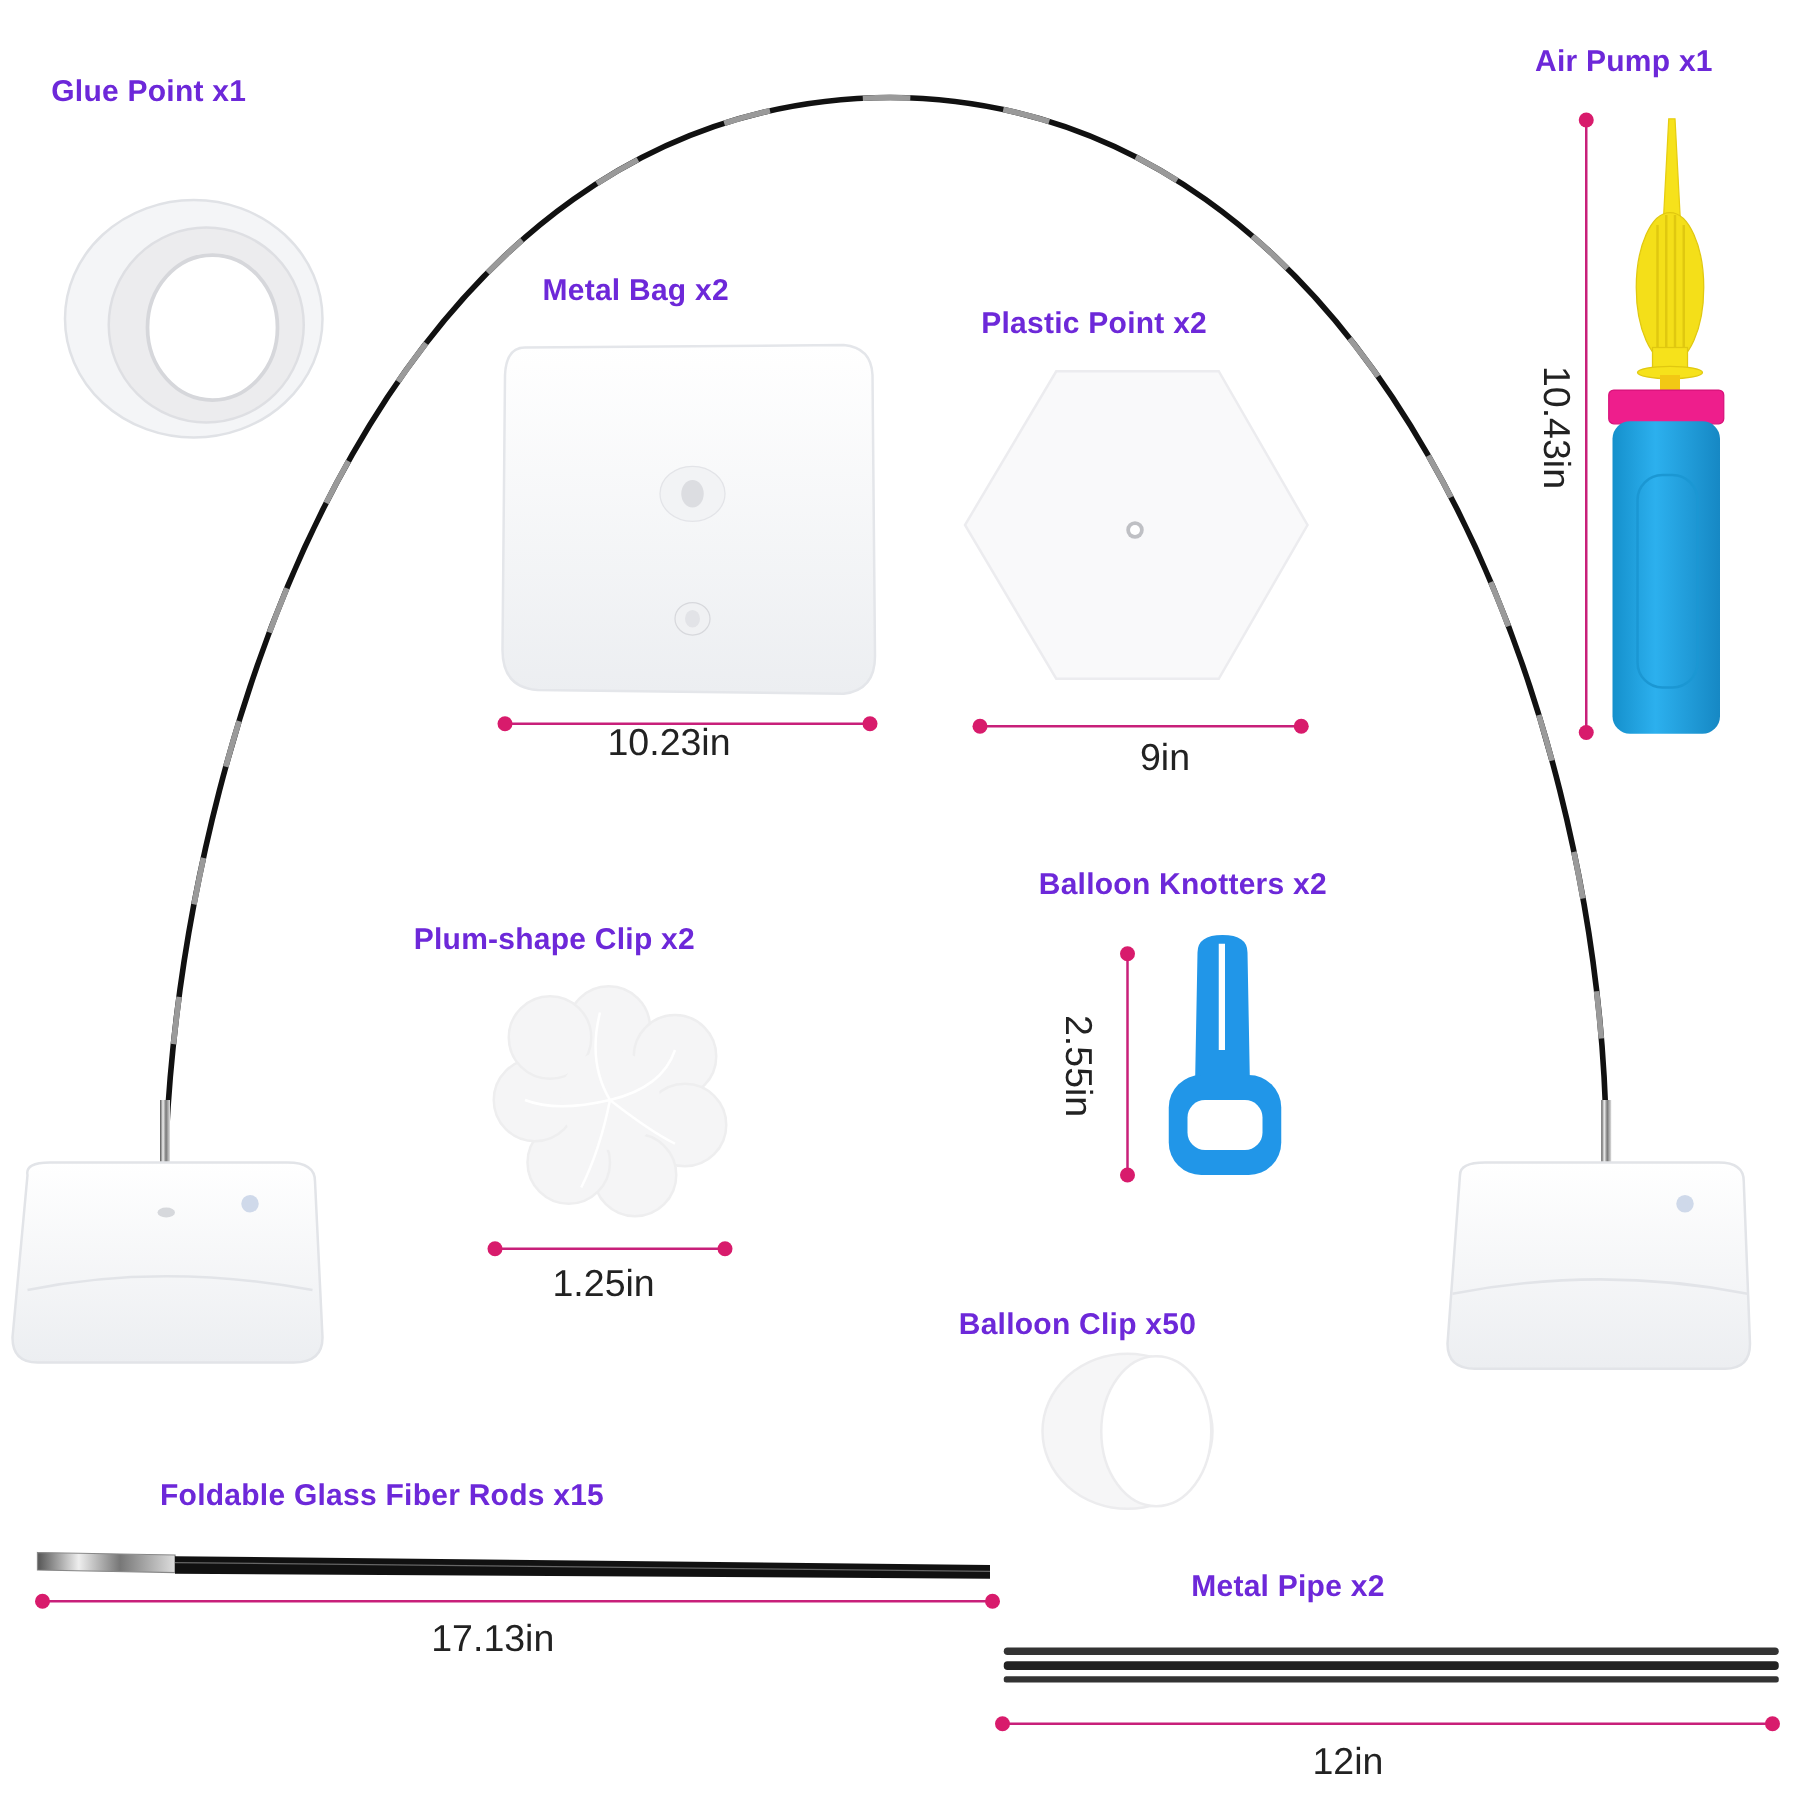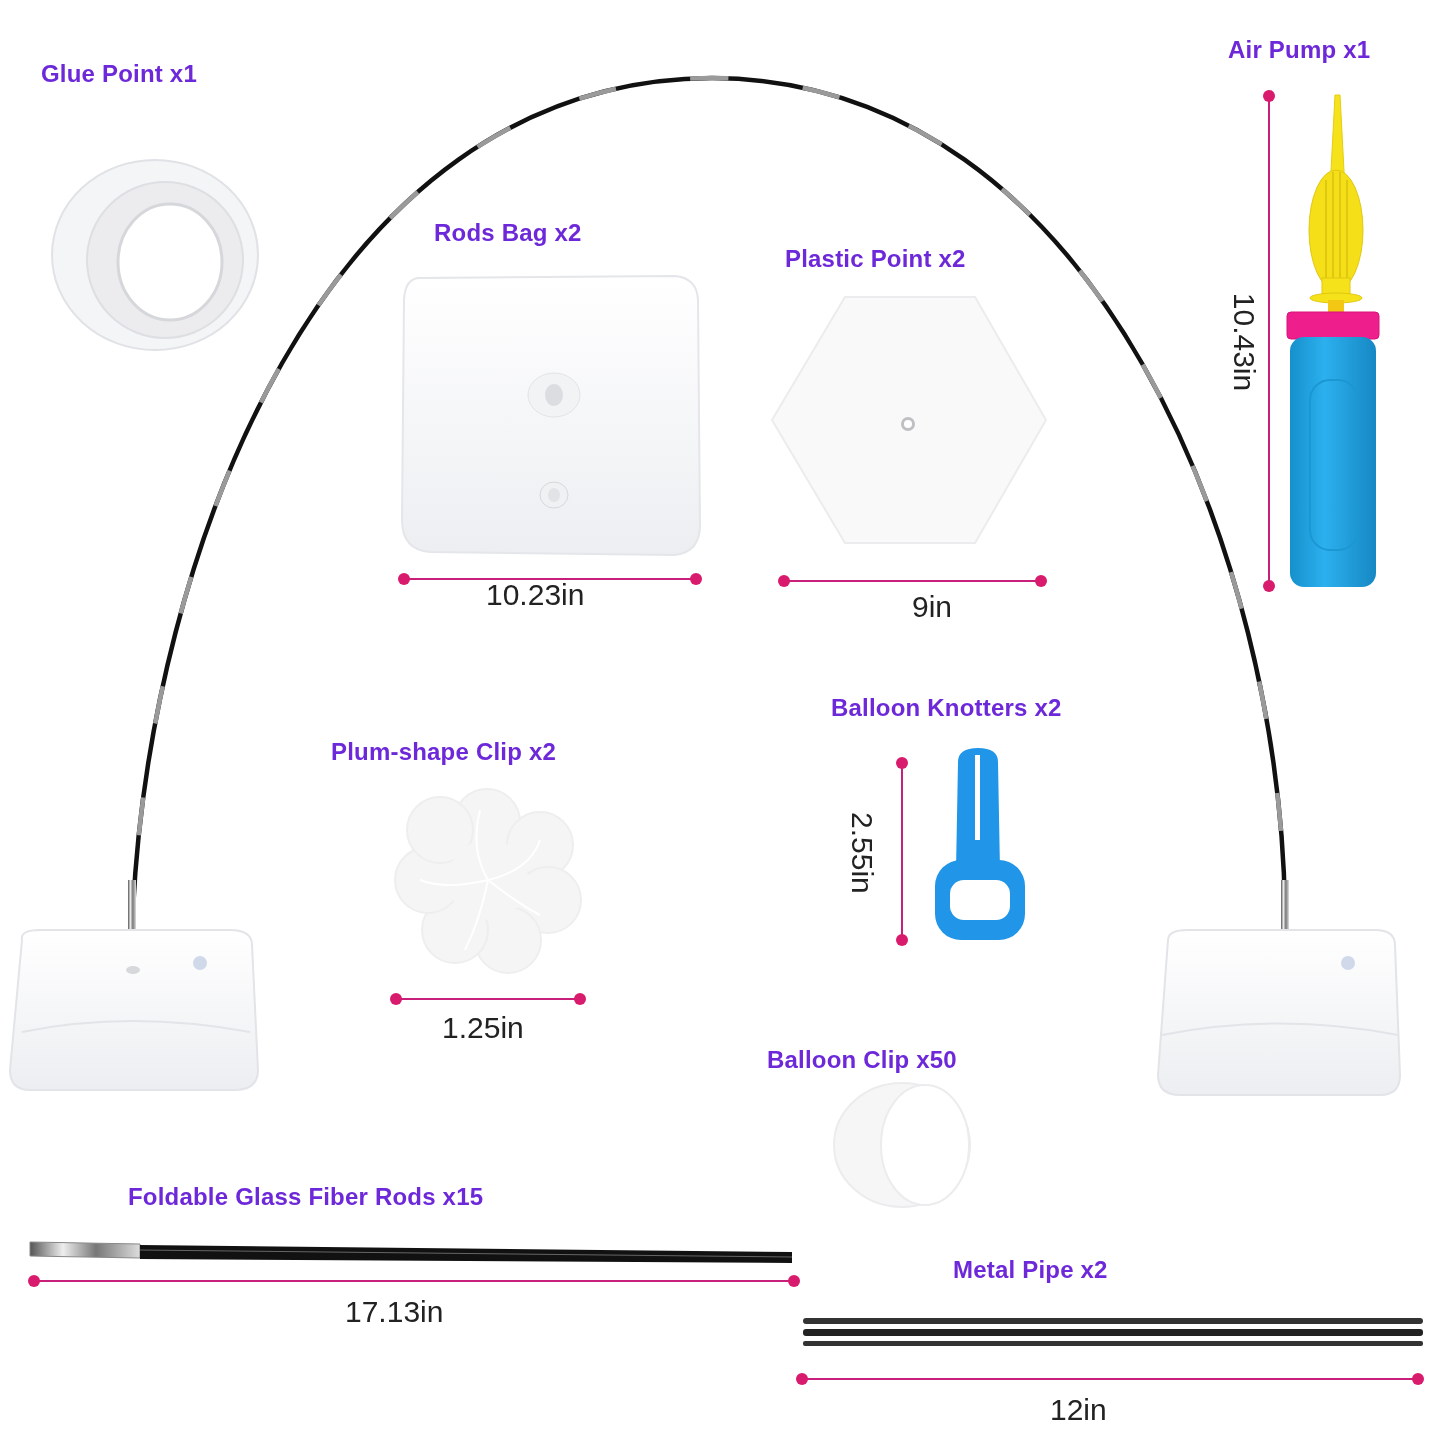--- a/index.html
+++ b/index.html
@@ -163,21 +163,21 @@
       <circle cx="794" cy="1281" r="6" stroke="none"></circle>
 
     <line x1="802" y1="1379" x2="1418" y2="1379"></line>
     <circle cx="802" cy="1379" r="6" stroke="none"></circle>
       <circle cx="1418" cy="1379" r="6" stroke="none"></circle>
   </g>
 </svg>
 
 <div class="title" style="left:41px; top:60px;">Glue Point x1</div>
 <div class="title" style="left:1228px; top:36px;">Air Pump x1</div>
-<div class="title" style="left:434px; top:219px;">Rods Bag x2</div>
+<div class="title" style="left:434px; top:219px;">Metal Bag x2</div>
 <div class="title" style="left:785px; top:245px;">Plastic Point x2</div>
 <div class="title" style="left:831px; top:694px;">Balloon Knotters x2</div>
 <div class="title" style="left:331px; top:738px;">Plum-shape Clip x2</div>
 <div class="title" style="left:767px; top:1034px;margin-top:12px;">Balloon Clip x50</div>
 <div class="title" style="left:128px; top:1183px;">Foldable Glass Fiber Rods x15</div>
 <div class="title" style="left:953px; top:1256px;">Metal Pipe x2</div>
 
 <div class="dim" style="left:486px; top:578px;">10.23in</div>
 <div class="dim" style="left:912px; top:590px;">9in</div>
 <div class="dim vert" style="left:1194px; top:325px; width:100px; text-align:center;">10.43in</div>

